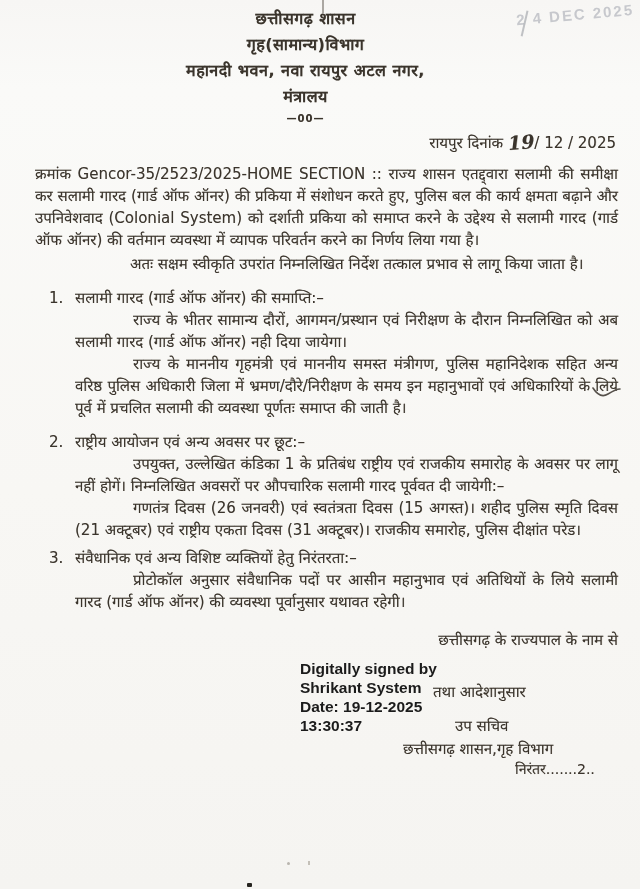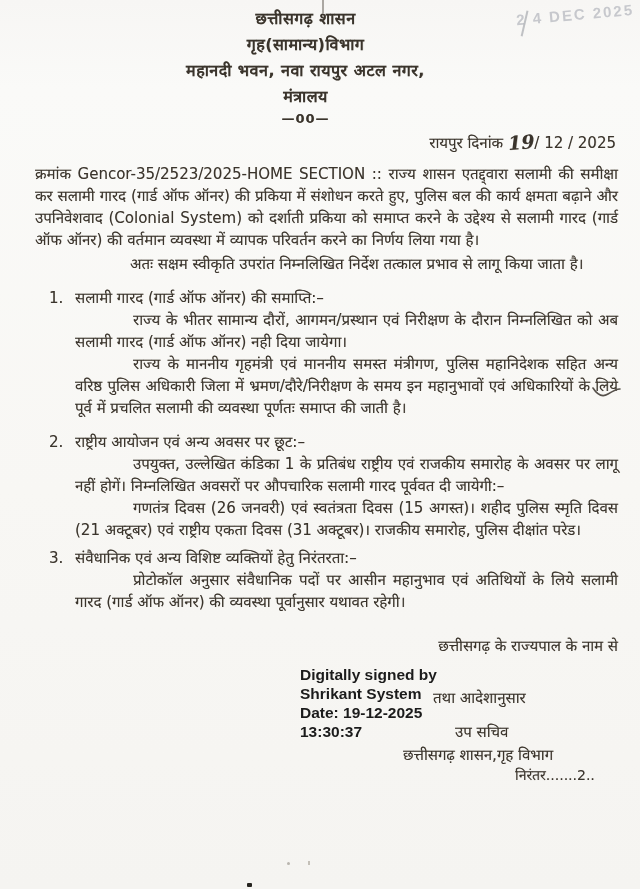--- a/index.html
+++ b/index.html
@@ -13,21 +13,21 @@
     background: linear-gradient(180deg, #f7f6f4 0%, #fafaf8 10%, #f8f7f4 55%, #f5f4f1 100%);
     font-family: "DejaVu Sans", sans-serif;
     color: #3a342c;
     overflow: hidden;
   }
   .ink { text-shadow: 0.3px 0.3px 0.6px rgba(80,70,55,0.35); }
 
   
   .header { text-align: center; margin-right: 42px; font-weight: bold; font-size: 16px; line-height: 26px; }
   .header .hline { letter-spacing: 0.5px; }
-  .divider { font-weight: bold; font-size: 13px; line-height: 18px; letter-spacing: 1px; }
+  .divider { font-weight: bold; font-size: 10px; line-height: 18px; letter-spacing: 1px; }
   .order-heading { font-weight: bold; font-size: 15px; line-height: 22px; }
 
   
   .dateline { text-align: right; font-size: 15px; line-height: 26px; padding-right: 2px; }
   .hand-day {
     display: inline-block;
     font-family: "DejaVu Serif", serif;
     font-style: italic;
     font-size: 19px;
     transform: rotate(-4deg) translateY(1px);
@@ -39,21 +39,21 @@
   .para-first { margin-top: 7px; }
   .para-approval { margin-top: 2px; text-indent: 95px; }
 
   .sections { margin-top: 8px; }
   .sec { display: flex; margin-top: 12px; }
   .sec-num { width: 26px; margin-left: 14px; flex-shrink: 0; font-size: 15px; line-height: 22px; }
   .sec-body { flex: 1; }
   .sec-title { font-size: 15px; line-height: 22px; }
   .sec-para { font-size: 15px; line-height: 22px; text-align: justify; text-indent: 58px; }
 
-  .authority-line { text-align: right; font-size: 15px; line-height: 22px; margin-top: 22px; }
+  .authority-line { text-align: right; font-size: 15px; line-height: 22px; margin-top: 16px; }
 
   
   .sig-zone { position: relative; height: 132px; margin-top: 2px; }
   .sig-digital {
     position: absolute; left: 265px; top: 6px;
     font-family: "Liberation Sans", sans-serif;
     font-size: 15.5px; line-height: 19px; color: #1b1b1b; font-weight: bold;
   }
   .sig-as-ordered { position: absolute; left: 398px; top: 28px; font-size: 15px; }
   .sig-designation { position: absolute; left: 420px; top: 62px; font-size: 15px; }

